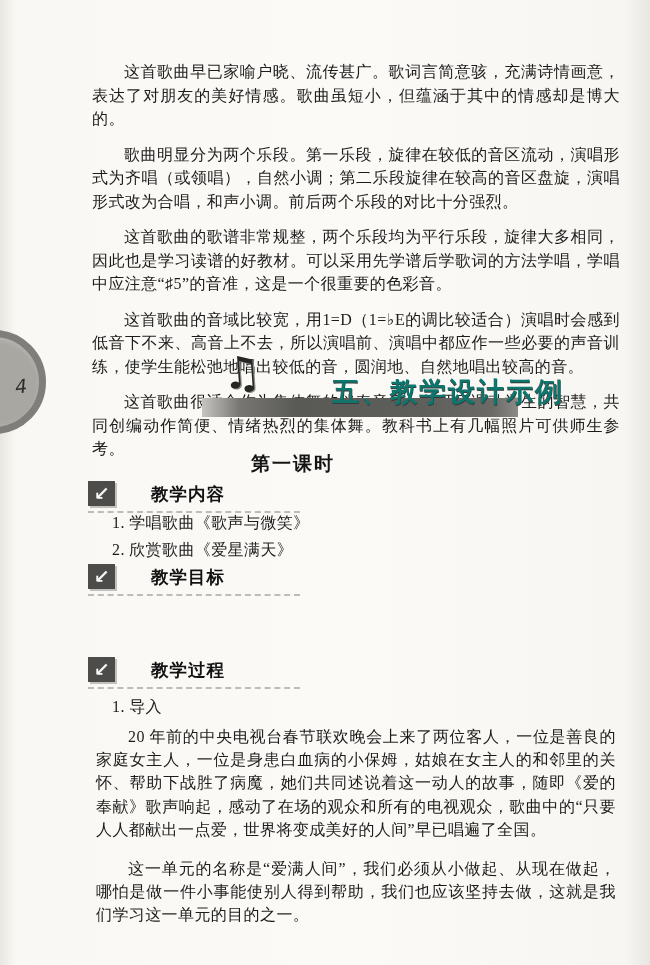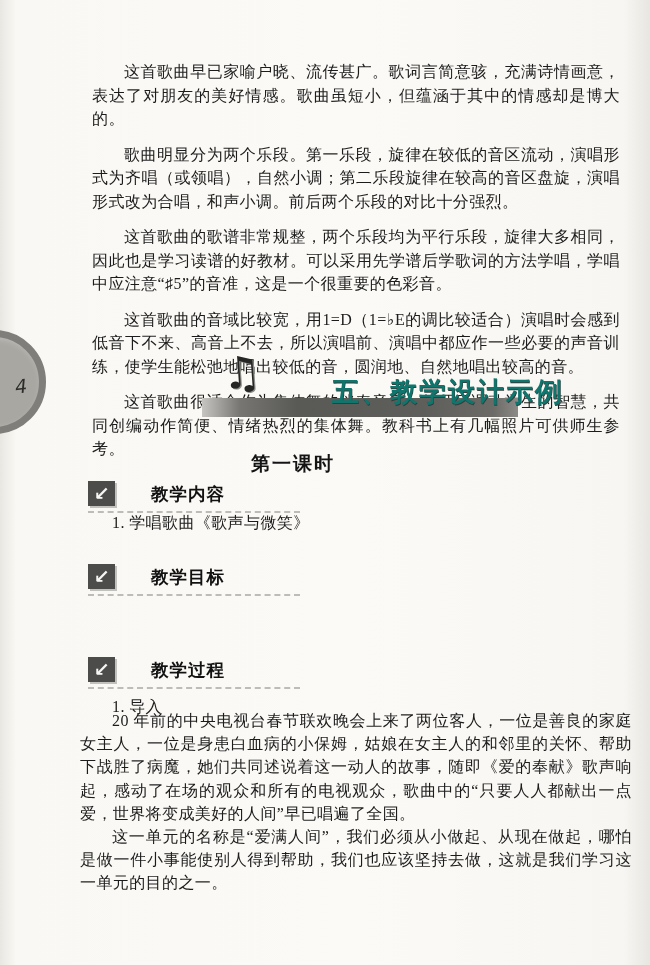--- a/index.html
+++ b/index.html
@@ -90,21 +90,21 @@
   .sec-list{
     position:absolute;left:80px;width:552px;
     font-size:16px;letter-spacing:.4px;text-align:justify;
   }
   .sec-list .li{margin:0 0 4.5px 0;padding-left:2em;line-height:22.5px;}
 
   .sec-paras{
     position:absolute;left:80px;width:552px;
     font-size:16px;line-height:23.2px;letter-spacing:.4px;text-align:justify;
   }
-  .sec-paras p{margin:0;text-indent:2em;}
+  .sec-paras p{margin:16px;text-indent:2em;}
 
   
   #sec1-head{top:481px;}
   #sec1-list{top:512px;}
   #sec2-head{top:564px;}
   #sec2-list{top:596px;}
   #sec3-head{top:657px;}
   #sec3-lead{top:696px;font-family:Liberation Serif, serif;}
   #sec3-paras{top:709px;}
 </style>
@@ -132,20 +132,21 @@
   </div>
 
   <div class="lesson-title">第一课时</div>
 
   <div class="sec-head" id="sec1-head">
     <span class="arrow-box">↙</span>
     <span class="sec-label">教学内容</span>
   </div>
   <div class="sec-list" id="sec1-list">
     <div class="li">1. 学唱歌曲《歌声与微笑》</div>
+    <div class="li">2. 欣赏歌曲《爱星满天》</div>
   </div>
 
   <div class="sec-head" id="sec2-head">
     <span class="arrow-box">↙</span>
     <span class="sec-label">教学目标</span>
   </div>
   <div class="sec-list" id="sec2-list">
   </div>
 
   <div class="sec-head" id="sec3-head">

